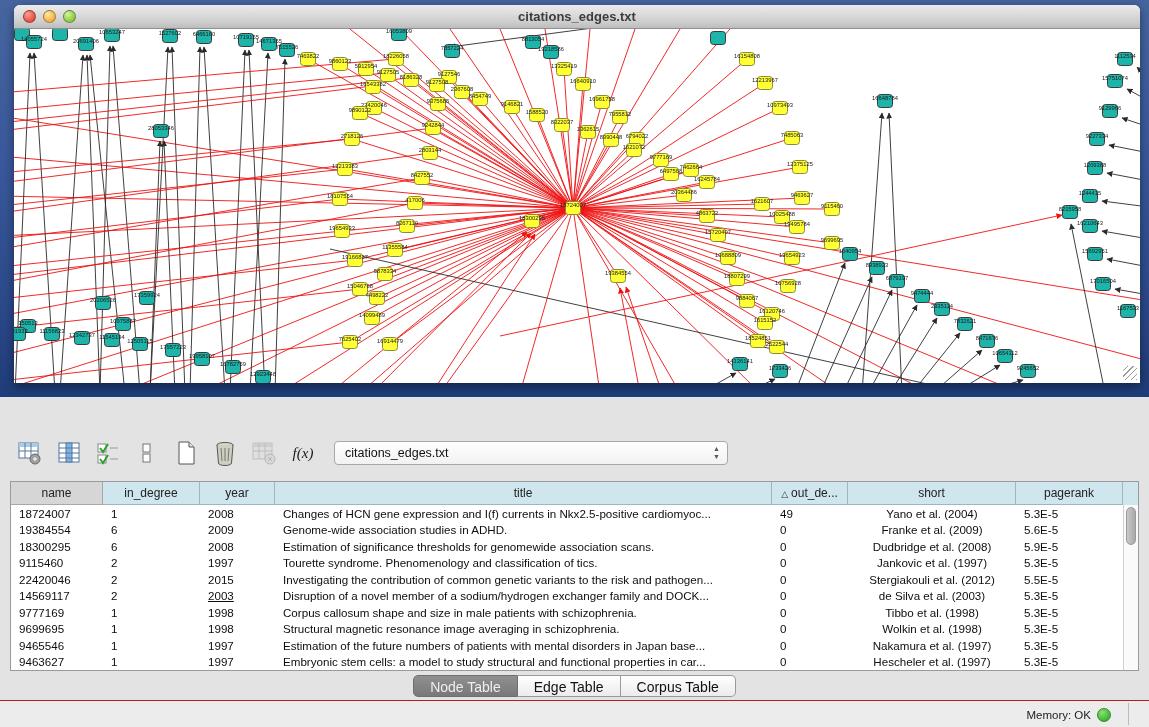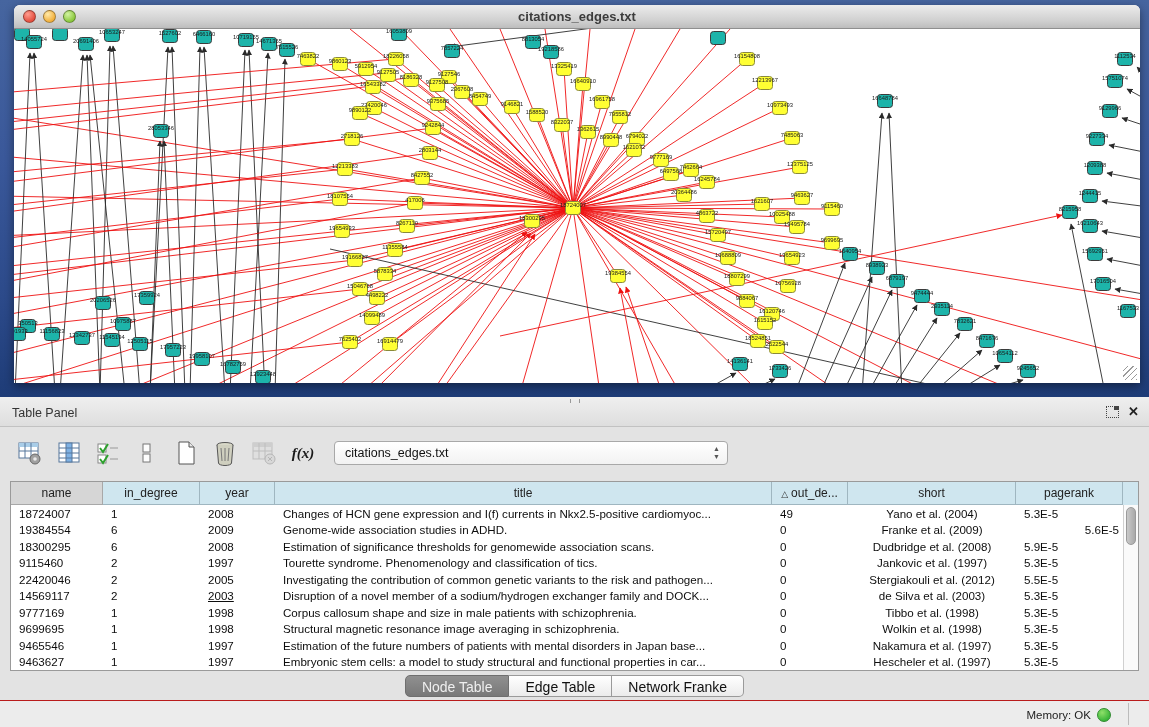--- a/index.html
+++ b/index.html
@@ -34,21 +34,21 @@
   .drag-dot{position:absolute;left:570px;top:2px;width:8px;height:4px;
     border-left:1px solid #999;border-right:1px solid #999;}
   .panel-title{margin-left:12px;font-size:12.5px;color:#333;}
   .panel-actions{position:absolute;right:10px;top:0;height:29px;display:flex;align-items:center;gap:9px;}
   .float-ic{width:11px;height:10px;border:1px dotted #444;position:relative;display:inline-block;}
   .float-ic:after{content:"";position:absolute;right:-1px;top:-1px;width:5px;height:4px;background:#444;}
   .close-ic{font-size:13px;font-weight:bold;color:#222;cursor:default;}
 
   .toolbar{position:absolute;left:0;top:30px;height:52px;width:100%;
     display:flex;align-items:center;padding-left:16px;gap:11px;box-sizing:border-box;}
-  .tb-btn{width:28px;height:28px;display:flex;align-items:center;justify-content:center;font-weight:bold;}
+  .tb-btn{width:28px;height:28px;display:flex;align-items:center;justify-content:center;}
   .tb-btn svg{display:block;}
   .fx{font-family:"Liberation Serif",serif;font-style:italic;font-size:15px;color:#1a1a1a;}
   .select{margin-left:6px;width:394px;height:24px;background:linear-gradient(180deg,#ffffff,#f2f2f2);
     border:1px solid #a8a8a8;border-radius:4px;position:relative;box-sizing:border-box;
     font-size:12.5px;color:#111;line-height:22px;padding-left:10px;}
   .stepper{position:absolute;right:7px;top:3px;display:flex;flex-direction:column;align-items:center;line-height:8px;}
   .stepper span{font-size:7px;color:#555;}
 
   .table-wrap{position:absolute;left:10px;top:84px;width:1129px;height:190px;
     border:1px solid #9a9a9a;background:#fff;box-sizing:border-box;overflow:hidden;}
@@ -769,28 +769,20 @@
                 <text x="18" y="332" text-anchor="middle" font-size="5.8" fill="#1c1c1c" font-family="Liberation Sans, sans-serif">391933</text>
               </g>
             </g>
           </svg>
         <div class="resize-grip"></div>
       </div>
     </div>
   </div>
 
   <div class="table-panel">
-    <div class="panel-header">
-      <span class="drag-dot"></span>
-      <span class="panel-title">Table Panel</span>
-      <span class="panel-actions">
-        <span class="float-ic"></span>
-        <span class="close-ic">✕</span>
-      </span>
-    </div>
 
     <div class="toolbar">
       <span class="tb-btn">
         <svg width="26" height="26">
             <rect x="2" y="3" width="19" height="15" fill="#fff" stroke="#56779b"></rect>
             <rect x="2" y="3" width="19" height="4" fill="#a8cdе9"></rect>
             <rect x="2" y="3" width="19" height="4" fill="#a9cde8"></rect>
             <line x1="8" y1="3" x2="8" y2="18" stroke="#56779b"></line>
             <line x1="14" y1="3" x2="14" y2="18" stroke="#56779b"></line>
             <line x1="2" y1="11" x2="21" y2="11" stroke="#56779b"></line>
@@ -881,21 +873,21 @@
             <div class="td center" style="width: 168px;">Yano et al. (2004)</div>
             <div class="td" style="width: 107px;">5.3E-5</div>
           </div>
           <div class="trow">
             <div class="td" style="width: 92px;">19384554</div>
             <div class="td" style="width: 97px;">6</div>
             <div class="td" style="width: 75px;">2009</div>
             <div class="td" style="width: 497px;">Genome-wide association studies in ADHD.</div>
             <div class="td" style="width: 76px;">0</div>
             <div class="td center" style="width: 168px;">Franke et al. (2009)</div>
-            <div class="td" style="width: 107px; text-align: right;">5.6E-5</div>
+            <div class="td" style="width: 107px;">5.6E-5</div>
           </div>
           <div class="trow">
             <div class="td" style="width: 92px;">18300295</div>
             <div class="td" style="width: 97px;">6</div>
             <div class="td" style="width: 75px;">2008</div>
             <div class="td" style="width: 497px;">Estimation of significance thresholds for genomewide association scans.</div>
             <div class="td" style="width: 76px;">0</div>
             <div class="td center" style="width: 168px;">Dudbridge et al. (2008)</div>
             <div class="td" style="width: 107px;">5.9E-5</div>
           </div>
@@ -904,21 +896,21 @@
             <div class="td" style="width: 97px;">2</div>
             <div class="td" style="width: 75px;">1997</div>
             <div class="td" style="width: 497px;">Tourette syndrome. Phenomenology and classification of tics.</div>
             <div class="td" style="width: 76px;">0</div>
             <div class="td center" style="width: 168px;">Jankovic et al. (1997)</div>
             <div class="td" style="width: 107px;">5.3E-5</div>
           </div>
           <div class="trow">
             <div class="td" style="width: 92px;">22420046</div>
             <div class="td" style="width: 97px;">2</div>
-            <div class="td" style="width: 75px;">2005</div>
+            <div class="td" style="width: 75px;">2015</div>
             <div class="td" style="width: 497px;">Investigating the contribution of common genetic variants to the risk and pathogen...</div>
             <div class="td" style="width: 76px;">0</div>
             <div class="td center" style="width: 168px;">Stergiakouli et al. (2012)</div>
             <div class="td" style="width: 107px;">5.5E-5</div>
           </div>
           <div class="trow">
             <div class="td" style="width: 92px;">14569117</div>
             <div class="td" style="width: 97px;">2</div>
             <div class="td" style="width: 75px; text-decoration: underline;">2003</div>
             <div class="td" style="width: 497px;">Disruption of a novel member of a sodium/hydrogen exchanger family and DOCK...</div>
@@ -964,21 +956,21 @@
           </div>
         </div>
       <div class="vscroll">
           <div class="vthumb"></div>
         </div>
     </div>
 
     <div class="tabs" id="tabs">
         <div class="seg first active">Node Table</div>
         <div class="seg">Edge Table</div>
-        <div class="seg last">Network Franke</div>
+        <div class="seg last">Corpus Table</div>
       </div>
   </div>
 
   <div class="statusbar">
     <span class="mem-wrap">
       <span class="mem-label">Memory: OK</span>
       <span class="mem-dot"></span>
     </span>
     <span class="status-divider"></span>
   </div>

